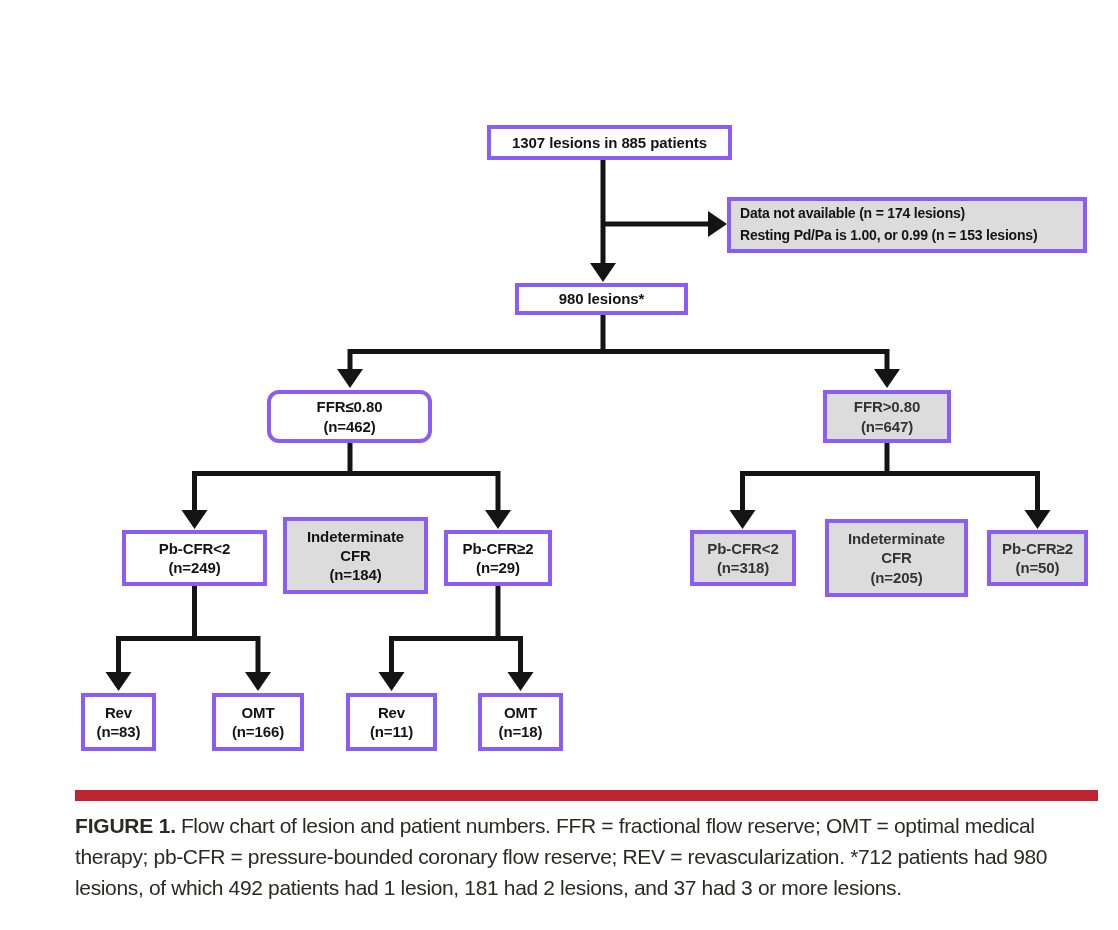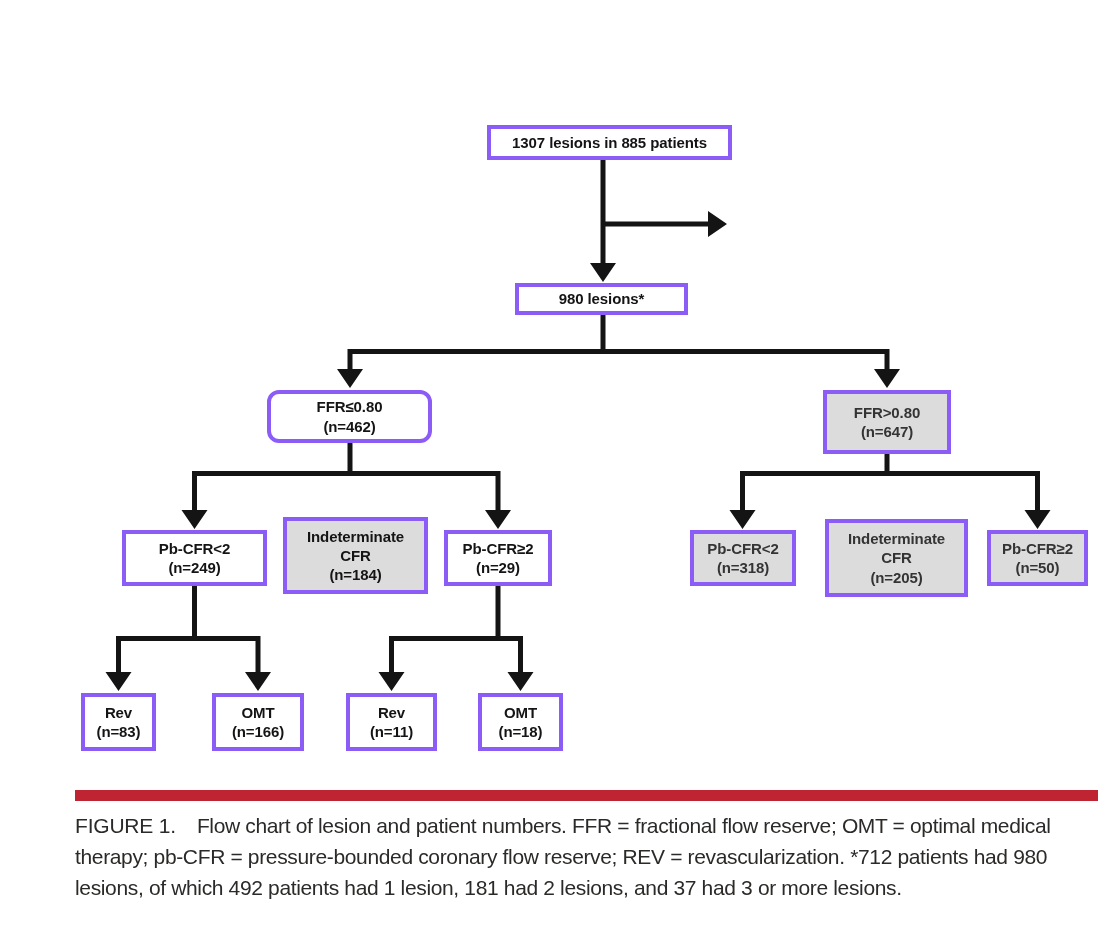--- a/index.html
+++ b/index.html
@@ -40,21 +40,21 @@
   .caption{
     position:absolute;
     left:75px; top:810px;
     width:1024px;
     font-size:21px;
     line-height:31px;
     color:#2b2a28;
     letter-spacing:-0.35px;
     margin:0;
   }
-  .caption .cap-label{font-weight:normal;letter-spacing:-0.2px;margin-right:21px;}
+  .caption .cap-label{font-weight:bold;letter-spacing:-0.2px;margin-right:5px;}
 </style>
 </head>
 <body>
 
 <div class="canvas">
 
   <svg class="connectors" width="1118" height="930" viewBox="0 0 1118 930">
     <path fill="none" stroke="#141414" stroke-width="5" d="M603,160 V264
              M603,224 H710
              M603,315 V354
@@ -88,31 +88,35 @@
              M105.5,672 L131.5,672 L118.5,691 Z
              M245,672 L271,672 L258,691 Z
              M378.5,672 L404.5,672 L391.5,691 Z
              M507.5,672 L533.5,672 L520.5,691 Z"></path>
   </svg>
 
   <div class="node" style="left:487px;top:125px;width:245px;height:35px;">
     <span class="nl">1307 lesions in 885 patients</span>
   </div>
 
+  <div class="node gray leftalign" style="left:727px;top:197px;width:360px;height:56px;">
+    <span class="nl">Data not available (n = 174 lesions)</span>
+    <span class="nl">Resting Pd/Pa is 1.00, or 0.99 (n = 153 lesions)</span>
+  </div>
 
   <div class="node" style="left:515px;top:283px;width:173px;height:32px;">
     <span class="nl">980 lesions*</span>
   </div>
 
   <div class="node" style="left:267px;top:390px;width:165px;height:53px;border-radius:12px;">
     <span class="nl">FFR≤0.80</span>
     <span class="nl">(n=462)</span>
   </div>
 
-  <div class="node gray rightbranch" style="left:823px;top:390px;width:128px;height:64px;">
+  <div class="node gray rightbranch" style="left:823px;top:390px;width:128px;height:53px;">
     <span class="nl">FFR&gt;0.80</span>
     <span class="nl">(n=647)</span>
   </div>
 
   <div class="node" style="left:122px;top:530px;width:145px;height:56px;">
     <span class="nl">Pb-CFR&lt;2</span>
     <span class="nl">(n=249)</span>
   </div>
 
   <div class="node gray" style="left:283px;top:517px;width:145px;height:77px;">

